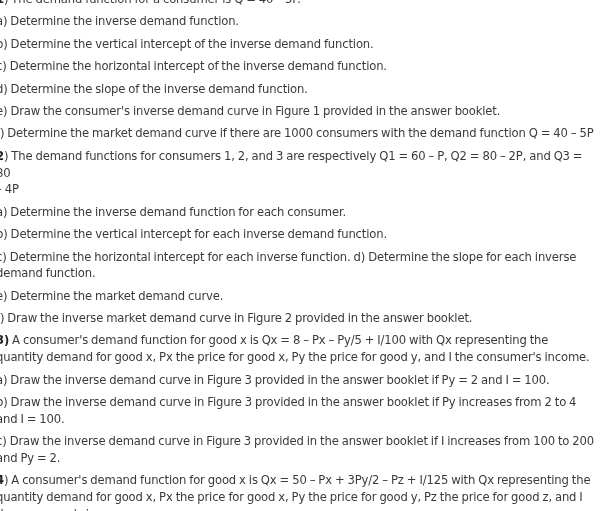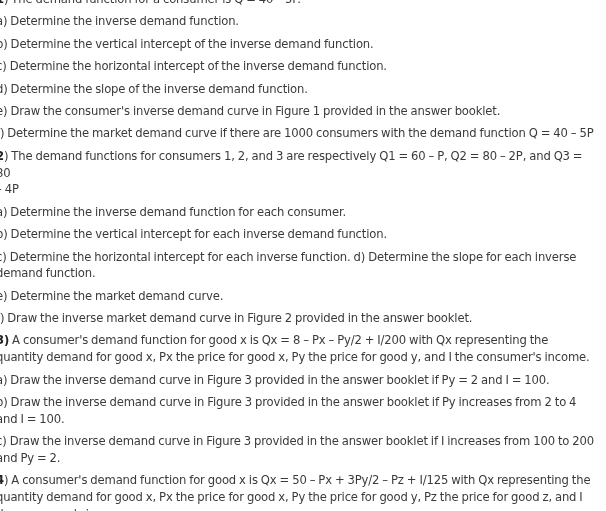--- a/index.html
+++ b/index.html
@@ -44,20 +44,20 @@
   <div class="p">e) Draw the consumer's inverse demand curve in Figure 1 provided in the answer booklet.</div>
   <div class="p">f) Determine the market demand curve if there are 1000 consumers with the demand function Q = 40 – 5P</div>
 
   <div class="p"><b>2</b><span>) The demand functions for consumers 1, 2, and 3 are respectively Q1 = 60 – P, Q2 = 80 – 2P, and Q3 = 80</span><br><span>– 4P</span></div>
   <div class="p">a) Determine the inverse demand function for each consumer.</div>
   <div class="p">b) Determine the vertical intercept for each inverse demand function.</div>
   <div class="p"><span>c) Determine the horizontal intercept for each inverse function. d) Determine the slope for each inverse</span><br><span>demand function.</span></div>
   <div class="p">e) Determine the market demand curve.</div>
   <div class="p">f) Draw the inverse market demand curve in Figure 2 provided in the answer booklet.</div>
 
-  <div class="p"><b>3)</b><span> A consumer's demand function for good x is Qx = 8 – Px – Py/2 + I/200 with Qx representing the</span><br><span>quantity demand for good x, Px the price for good x, Py the price for good y, and I the consumer's income.</span></div>
+  <div class="p"><b>3)</b><span> A consumer's demand function for good x is Qx = 8 – Px – Py/5 + I/100 with Qx representing the</span><br><span>quantity demand for good x, Px the price for good x, Py the price for good y, and I the consumer's income.</span></div>
   <div class="p">a) Draw the inverse demand curve in Figure 3 provided in the answer booklet if Py = 2 and I = 100.</div>
   <div class="p"><span>b) Draw the inverse demand curve in Figure 3 provided in the answer booklet if Py increases from 2 to 4</span><br><span>and I = 100.</span></div>
   <div class="p"><span>c) Draw the inverse demand curve in Figure 3 provided in the answer booklet if I increases from 100 to 200</span><br><span>and Py = 2.</span></div>
 
   <div class="p"><b>4</b><span>) A consumer's demand function for good x is Qx = 50 – Px + 3Py/2 – Pz + I/125 with Qx representing the</span><br><span>quantity demand for good x, Px the price for good x, Py the price for good y, Pz the price for good z, and I</span><br><span>the consumer's income.</span></div>
 
 </div>
 
 </body></html>

